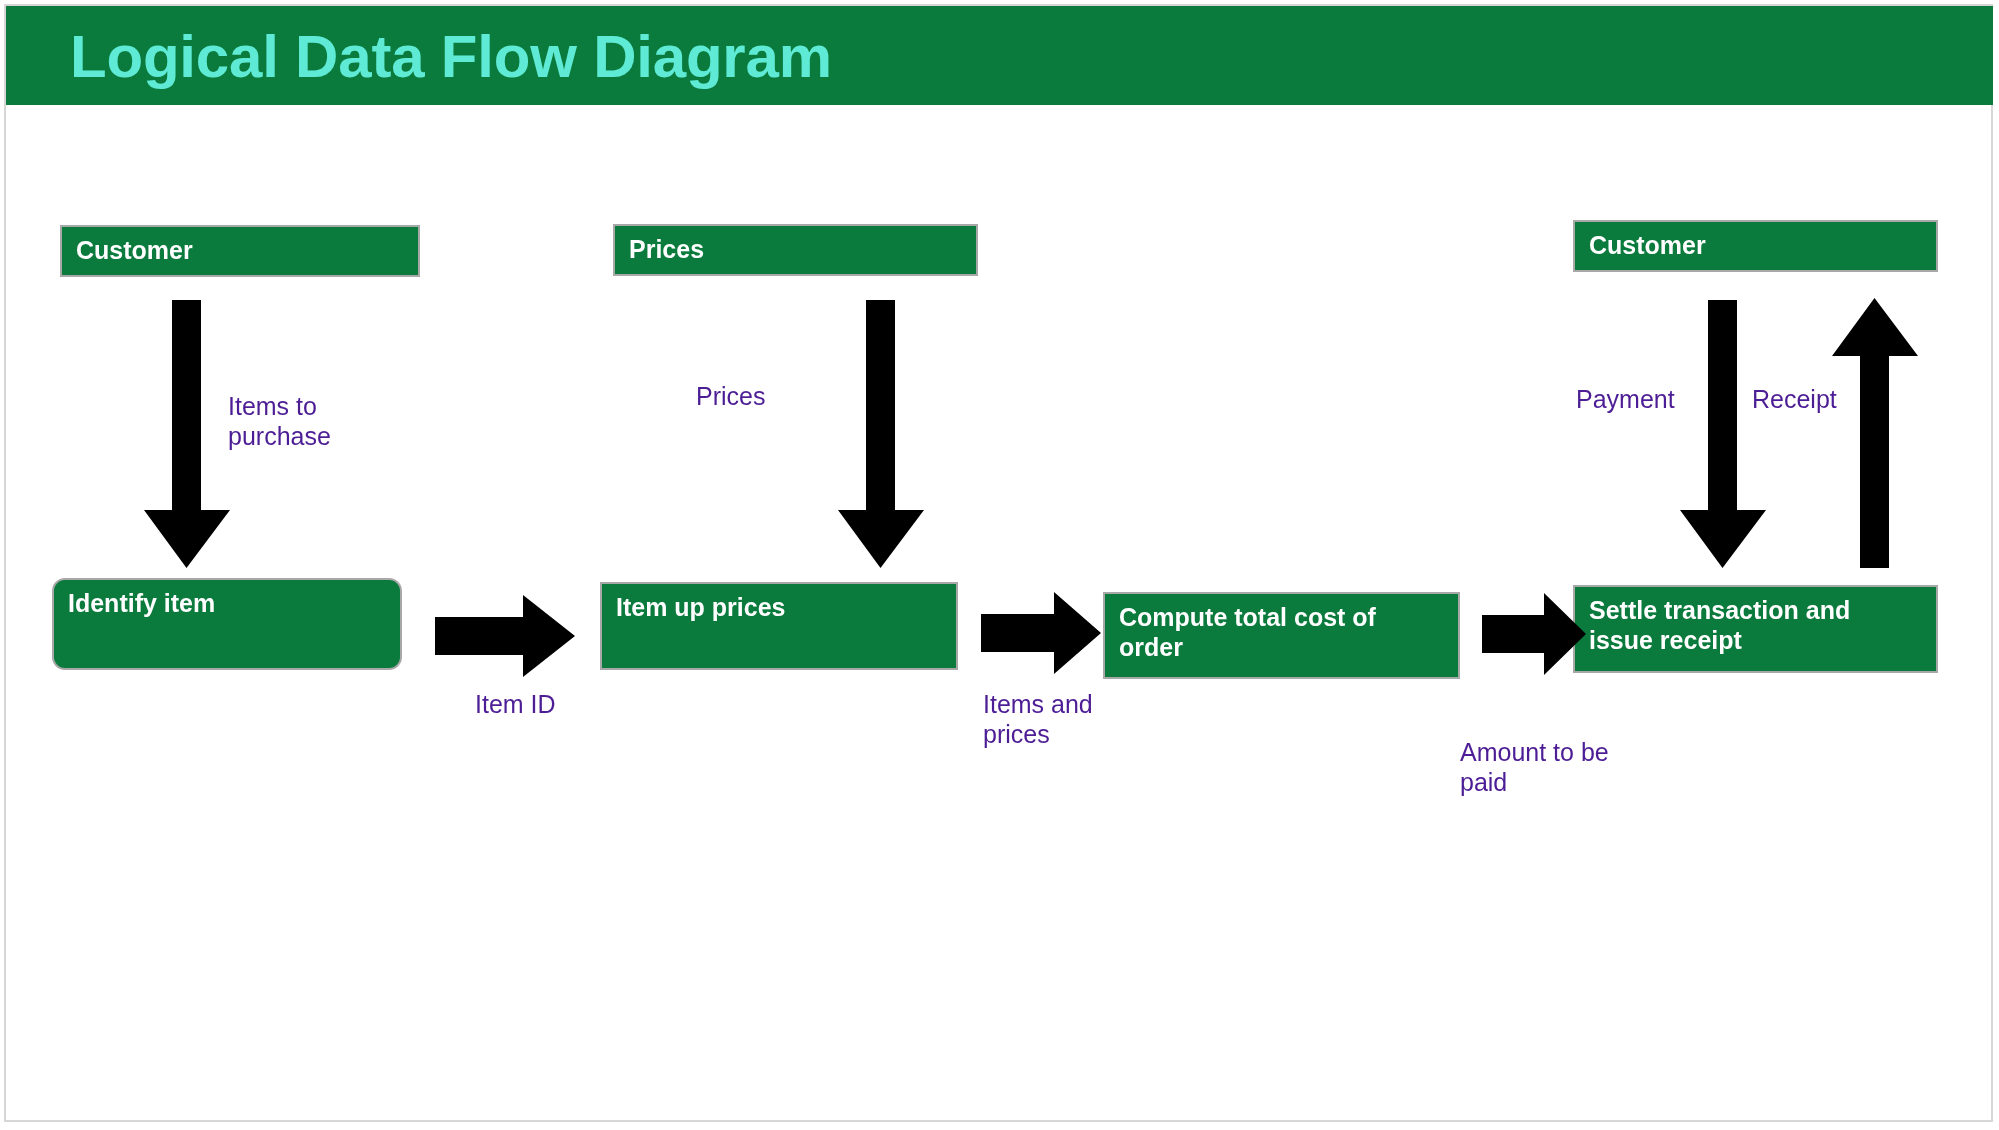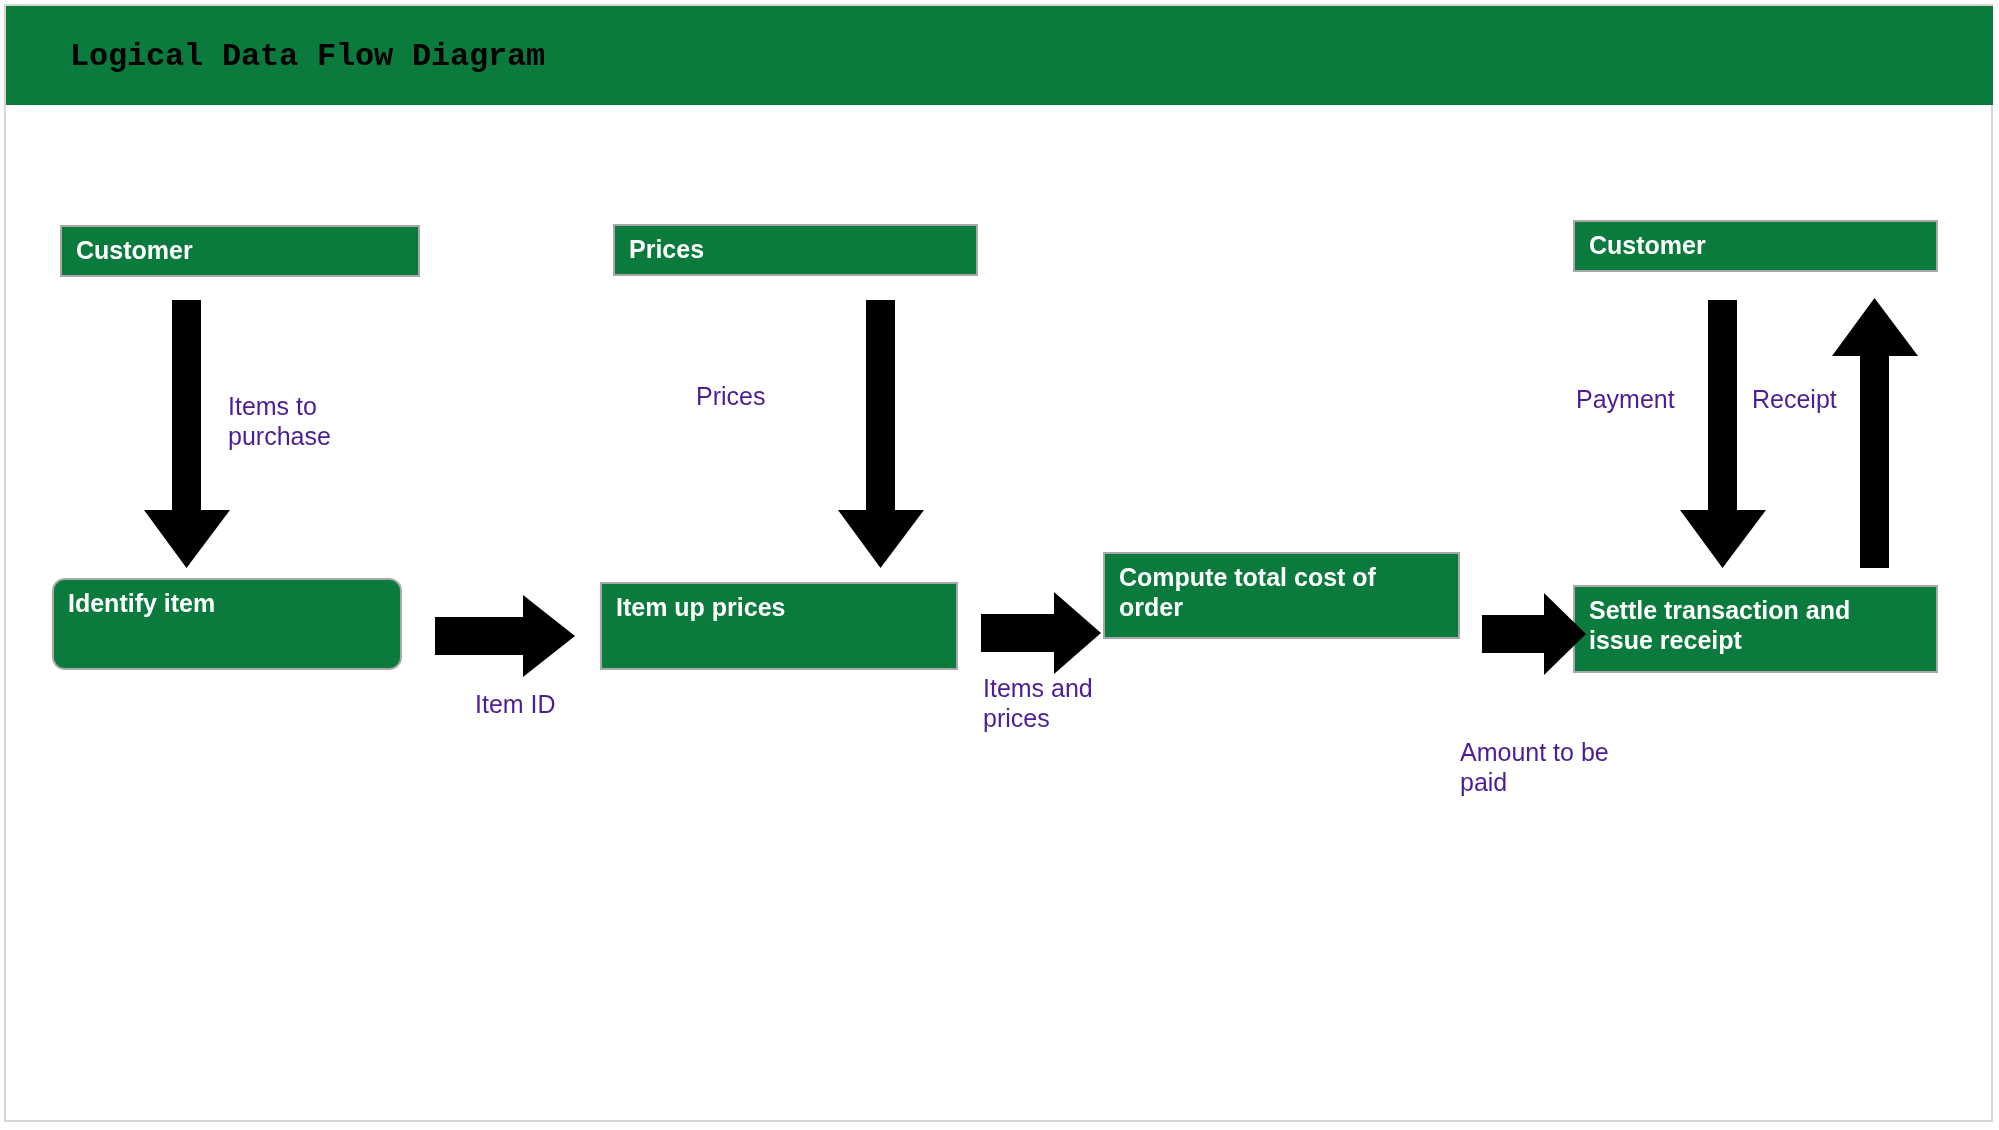--- a/index.html
+++ b/index.html
@@ -40,26 +40,26 @@
     width: 1987px;
     height: 99px;
     background: #0a7b3c;
     box-sizing: border-box;
   }
   #title-text {
     position: absolute;
     left: 64px;
     top: 50%;
     transform: translateY(-50%);
-    color: #000000;
-    font-size: 32px;
+    color: #5eead4;
+    font-size: 60px;
     font-weight: bold;
     letter-spacing: -0.2px;
     white-space: nowrap;
-    font-family: Liberation Mono, monospace;
+    font-family: Liberation Sans, sans-serif;
   }
 
   
   .node {
     position: absolute;
     box-sizing: border-box;
     background: #0a7b3c;
     border: 2px solid #a8a8a8;
     color: #ffffff;
     font-weight: bold;
@@ -134,21 +134,21 @@
   <div class="flow-label" style="left:696px; top:382px; width:160px;">Prices</div>
 
   <div class="node" style="left:52px; top:578px; width:350px; height:92px;border-radius:13px;">
     <span class="node-label">Identify item</span>
   </div>
 
   <div class="node" style="left:600px; top:582px; width:358px; height:88px;">
     <span class="node-label">Item up prices</span>
   </div>
 
-  <div class="node" style="left:1103px; top:552px; width:357px; height:87px;">
+  <div class="node" style="left:1103px; top:592px; width:357px; height:87px;">
     <span class="node-label">Compute total cost of
 order</span>
   </div>
 
   <div class="node" style="left:1573px; top:585px; width:365px; height:88px;">
     <span class="node-label">Settle transaction and
 issue receipt</span>
   </div>
 
   <div class="arrow" style="left:435px; top:595px;">
@@ -156,21 +156,21 @@
       <polygon points="0,22 88,22 88,0 140,41 88,82 88,60 0,60" fill="#000000"></polygon>
     </svg>
   </div>
   <div class="flow-label" style="left:455px; top:690px; width:200px;margin-left:20px;">Item ID</div>
 
   <div class="arrow" style="left:981px; top:592px;">
     <svg width="120" height="82" viewBox="0 0 120 82" aria-hidden="true">
       <polygon points="0,22 73,22 73,0 120,41 73,82 73,60 0,60" fill="#000000"></polygon>
     </svg>
   </div>
-  <div class="flow-label" style="left:983px; top:674px; width:200px;">Items and
+  <div class="flow-label" style="left:983px; top:690px; width:200px;">Items and
 prices</div>
 
   <div class="arrow" style="left:1482px; top:593px;">
     <svg width="104" height="82" viewBox="0 0 104 82" aria-hidden="true">
       <polygon points="0,22 62,22 62,0 104,41 62,82 62,60 0,60" fill="#000000"></polygon>
     </svg>
   </div>
   <div class="flow-label" style="left:1460px; top:690px; width:220px;margin-top:48px;">Amount to be
 paid</div>
 

